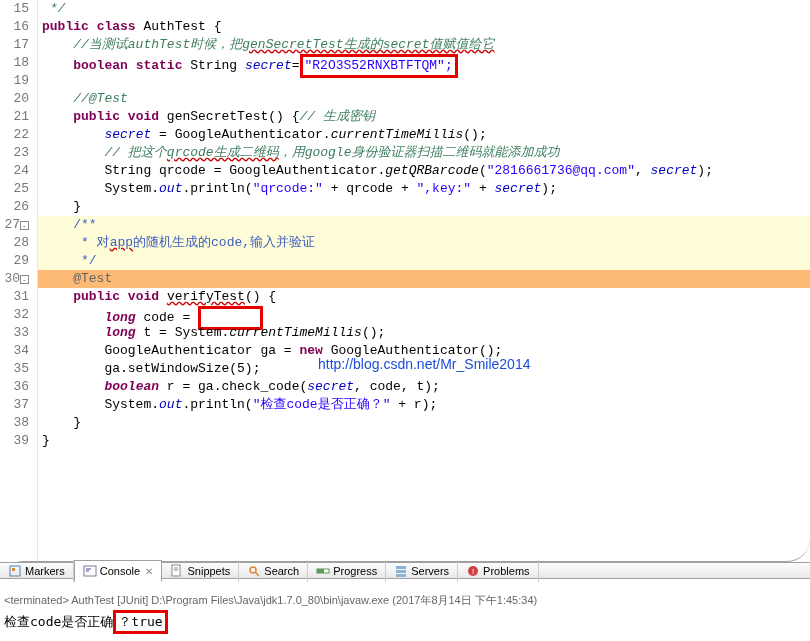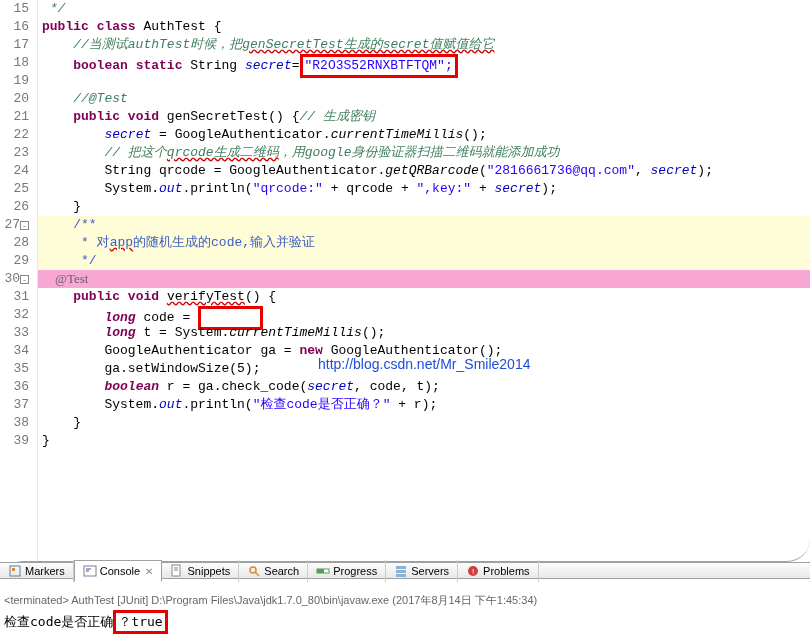--- a/index.html
+++ b/index.html
@@ -4,21 +4,21 @@
   <style>
     * { margin: 0; padding: 0; box-sizing: border-box; }
     body { font-family: Consolas, 'Courier New', monospace; font-size: 13px; background: #fff; width: 810px; height: 641px; overflow: hidden; position: relative; }
     
     .editor-container { display: flex; height: 562px; border-bottom: 1px solid #a0a0a0; border-radius: 23px; }
     .gutter { width: 38px; background: #fff; text-align: right; color: #787878; padding-right: 8px; user-select: none; border-right: 1px solid #e8e8e8; }
     .gutter-line { height: 18px; line-height: 18px; position: relative; }
     .fold-mark { display: inline-block; width: 9px; height: 9px; border: 1px solid #888; font-size: 8px; line-height: 7px; text-align: center; cursor: pointer; color: #555; margin-top: 4px; }
     .code-area { flex: 1; position: relative; }
     .code-line { height: 18px; line-height: 18px; padding-left: 4px; white-space: pre; position: relative; }
-    .code-line.highlight-line { background: #f9a8d4; font-family: Liberation Serif, serif; }
+    .code-line.highlight-line { background: #fdba74; }
     .code-line.warn-line { background: #fffcd8; }
     
     .kw { color: #7f0055; font-weight: bold; }
     .com { color: #3f7f5f; font-style: italic; }
     .doccom { color: #3f5fbf; }
     .str { color: #2a00ff; }
     .staticfield { color: #0000c0; font-style: italic; }
     .method-italic { font-style: italic; }
     .annotation { color: #646464; }
     

